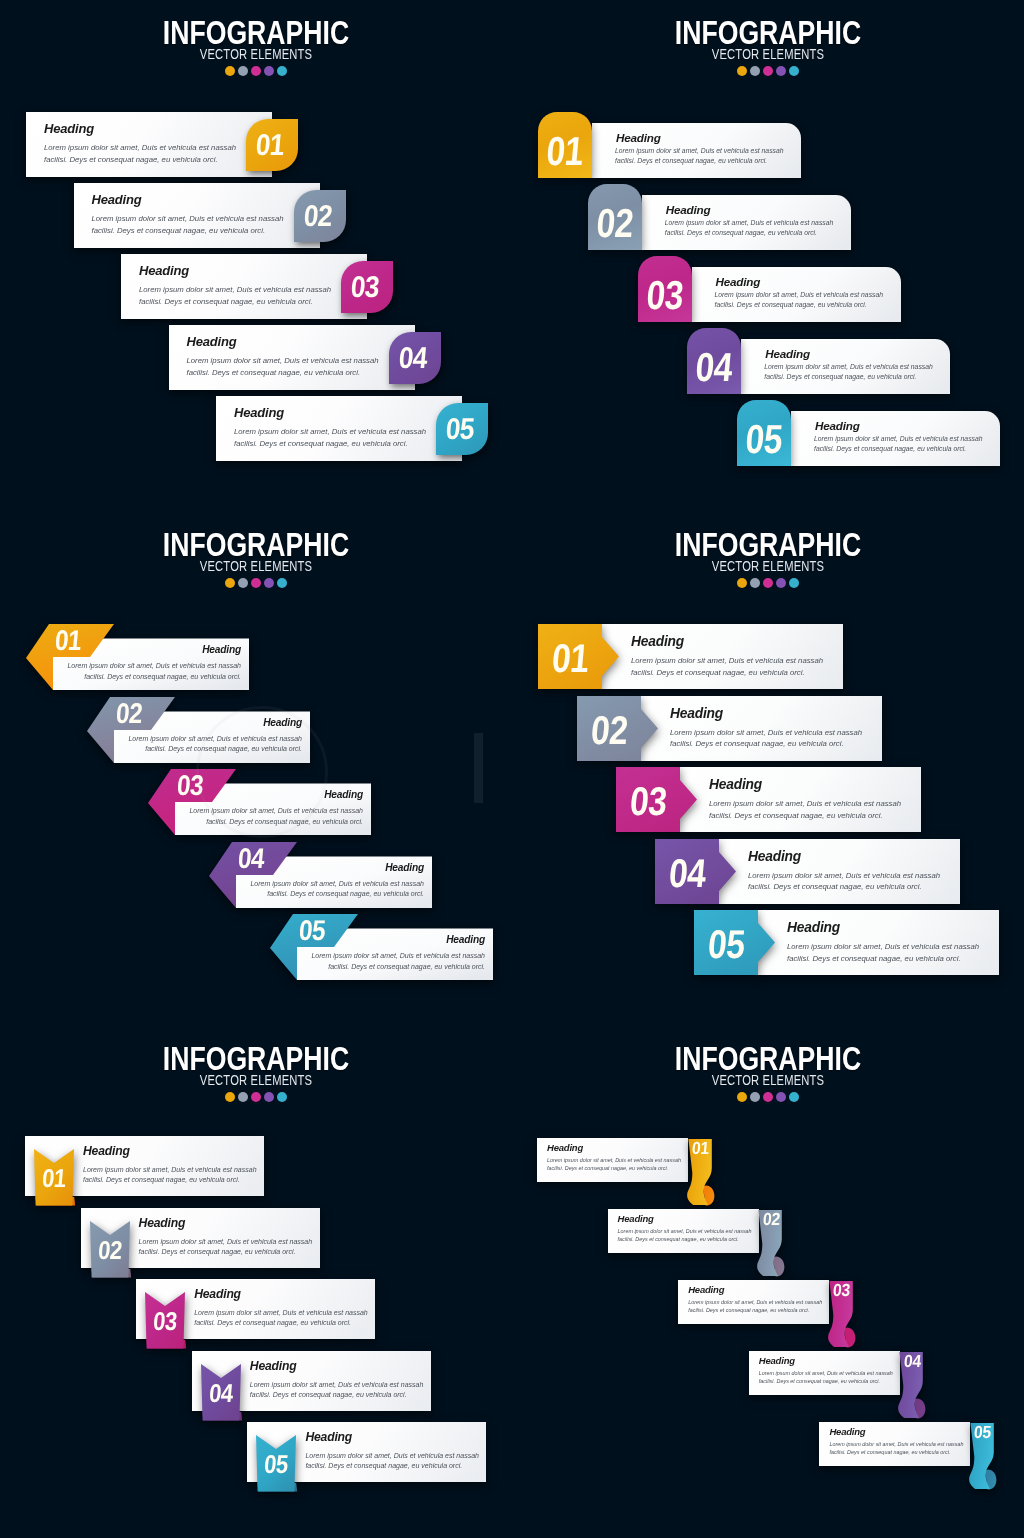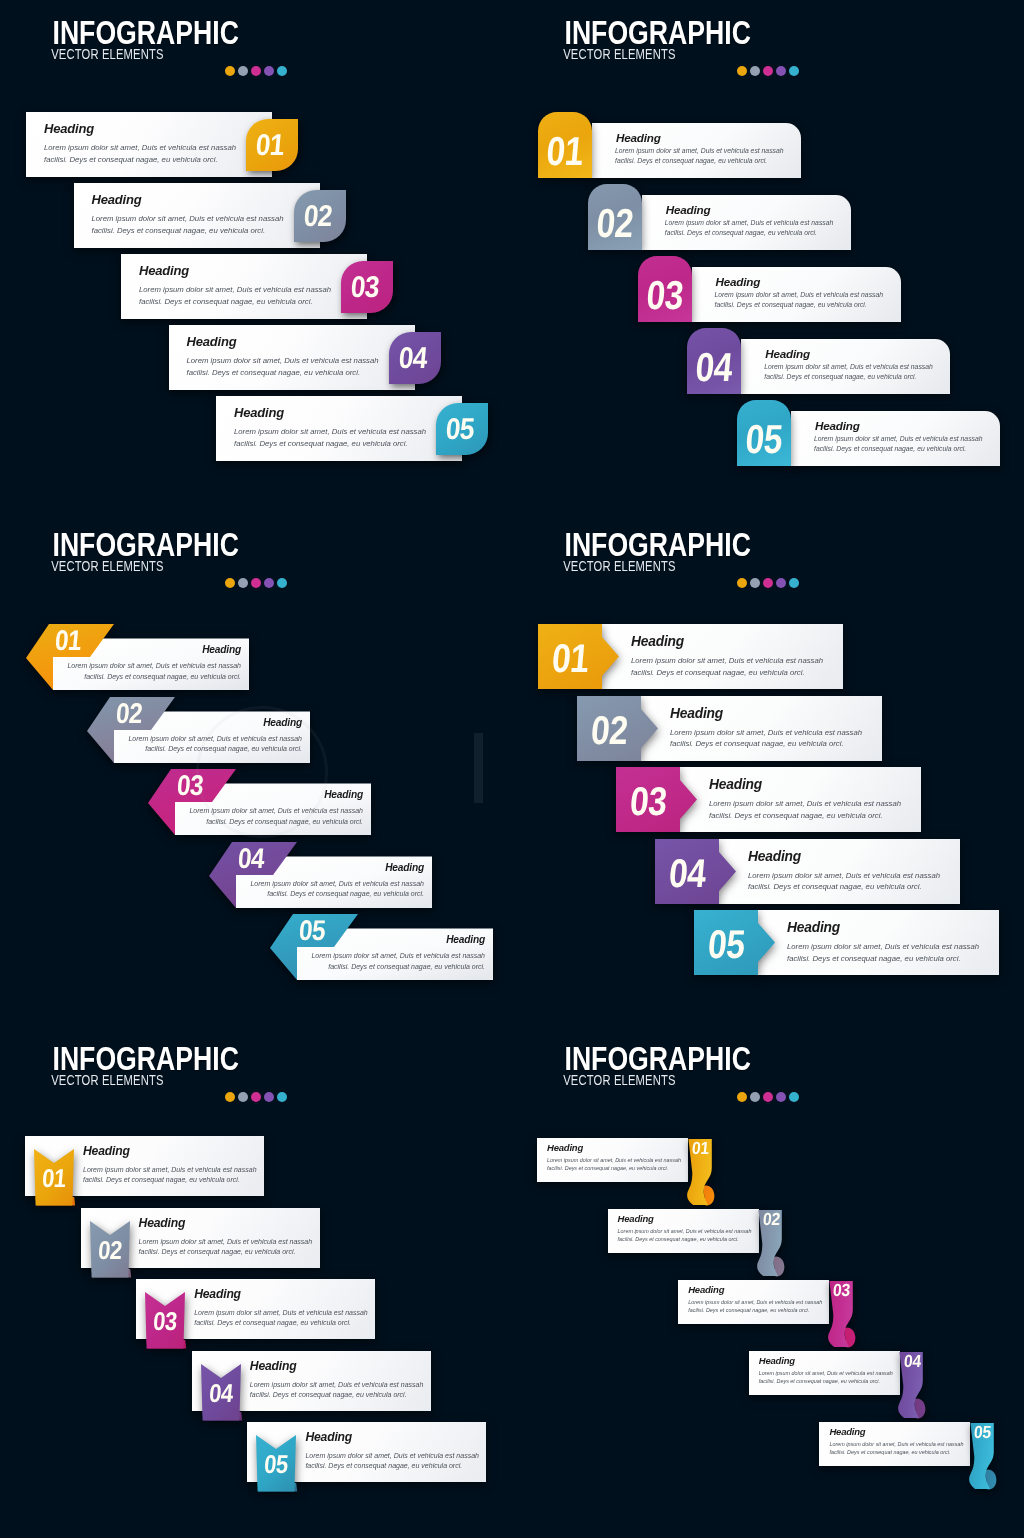--- a/index.html
+++ b/index.html
@@ -1,21 +1,21 @@
 <!DOCTYPE html>
 <html><head>
 <meta charset="utf-8">
 <title>Infographic Vector Elements</title>
 <style>
   html,body{margin:0;padding:0;}
   body{width:1024px;height:1538px;background:#00101d;overflow:hidden;
        font-family:"Liberation Sans",sans-serif;}
   .poster{position:relative;width:1024px;height:1538px;background:#00101d;}
   .panel{position:absolute;width:512px;height:512px;}
-  .ptitle{position:absolute;left:0;right:0;top:18px;}
+  .ptitle{position:absolute;left:0;right:0;top:18px;text-align:center;}
   .ptitle .t1{font-size:33.5px;font-weight:bold;color:#ffffff;letter-spacing:0px;
       line-height:30px;text-shadow:0 1px 2px rgba(0,0,0,0.5);
       transform:scaleX(0.795);transform-origin:50% 50%;}
   .ptitle .t2{font-size:14px;color:#e6e9ee;letter-spacing:0.2px;margin-top:-1px;
       transform:scaleX(0.80);transform-origin:50% 50%;line-height:15px;}
   .dots{margin-top:4px;display:flex;justify-content:center;gap:3px;}
   .dots i{width:10px;height:10px;border-radius:50%;display:block;}
 
   
   .wm{position:absolute;pointer-events:none;color:rgba(160,172,190,0.10);

